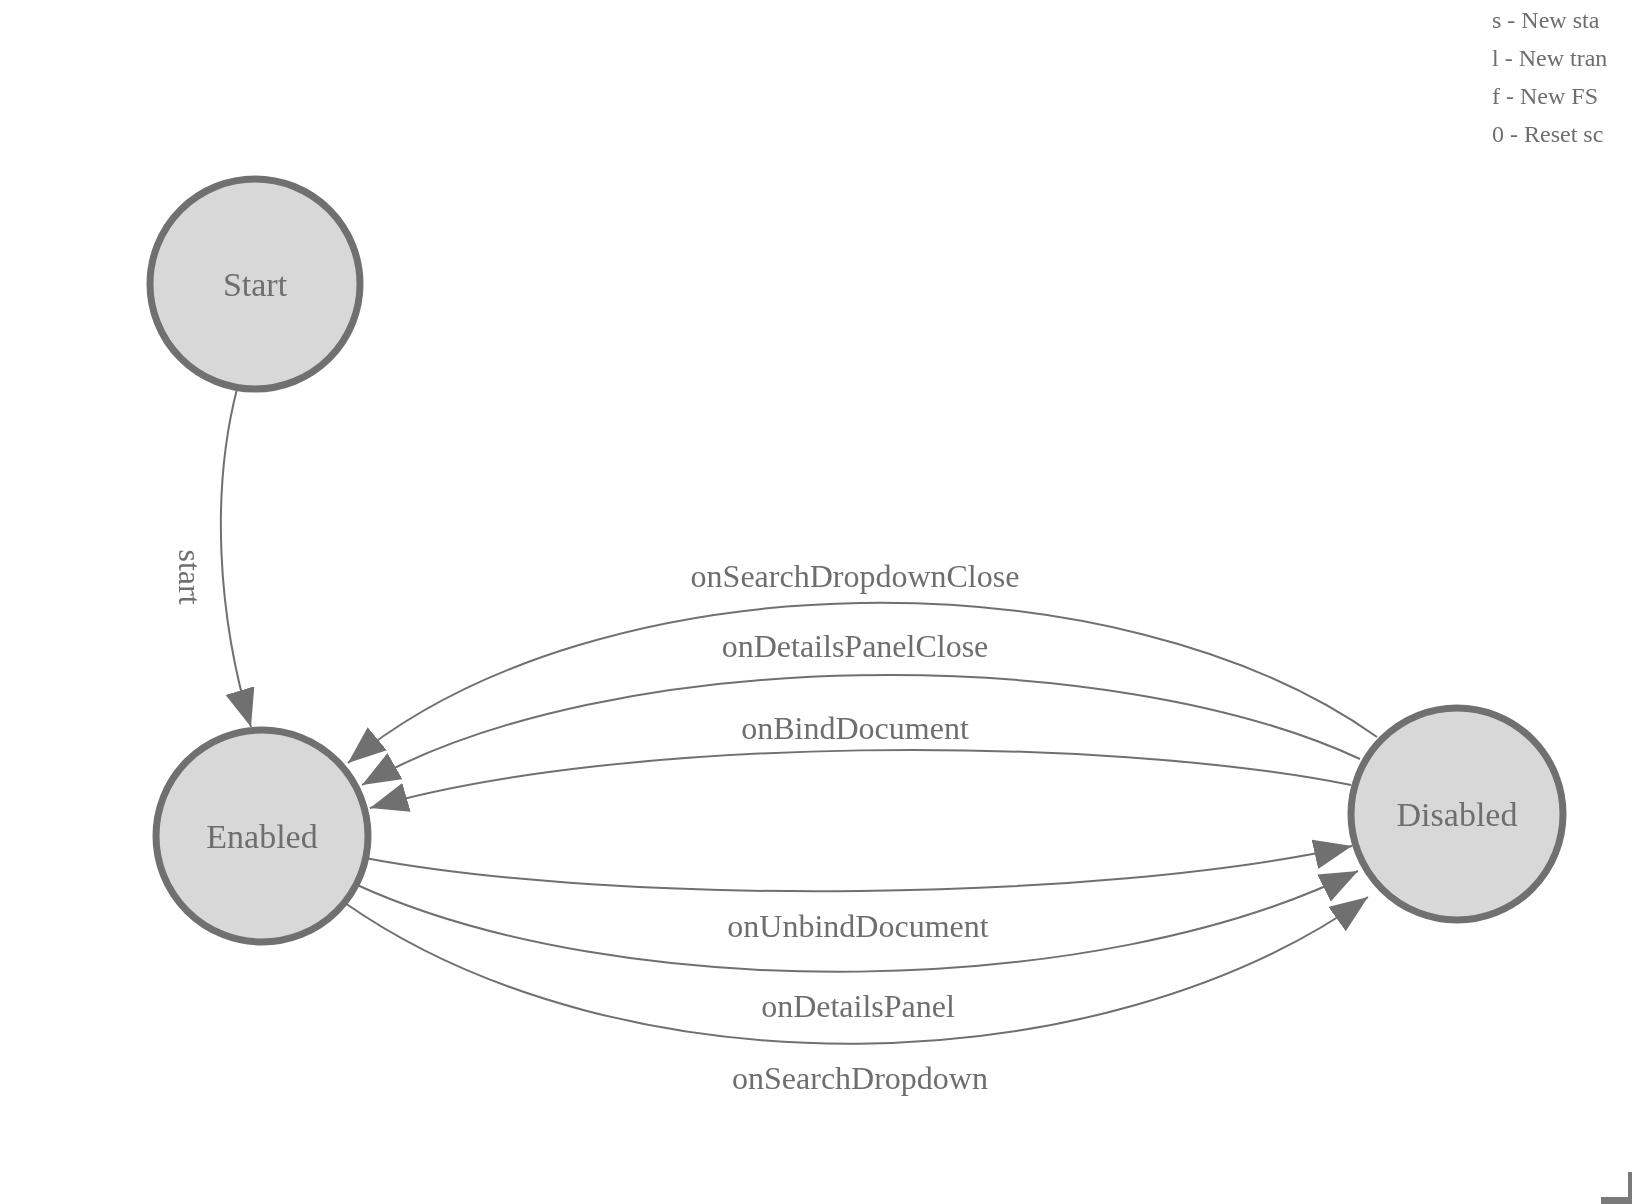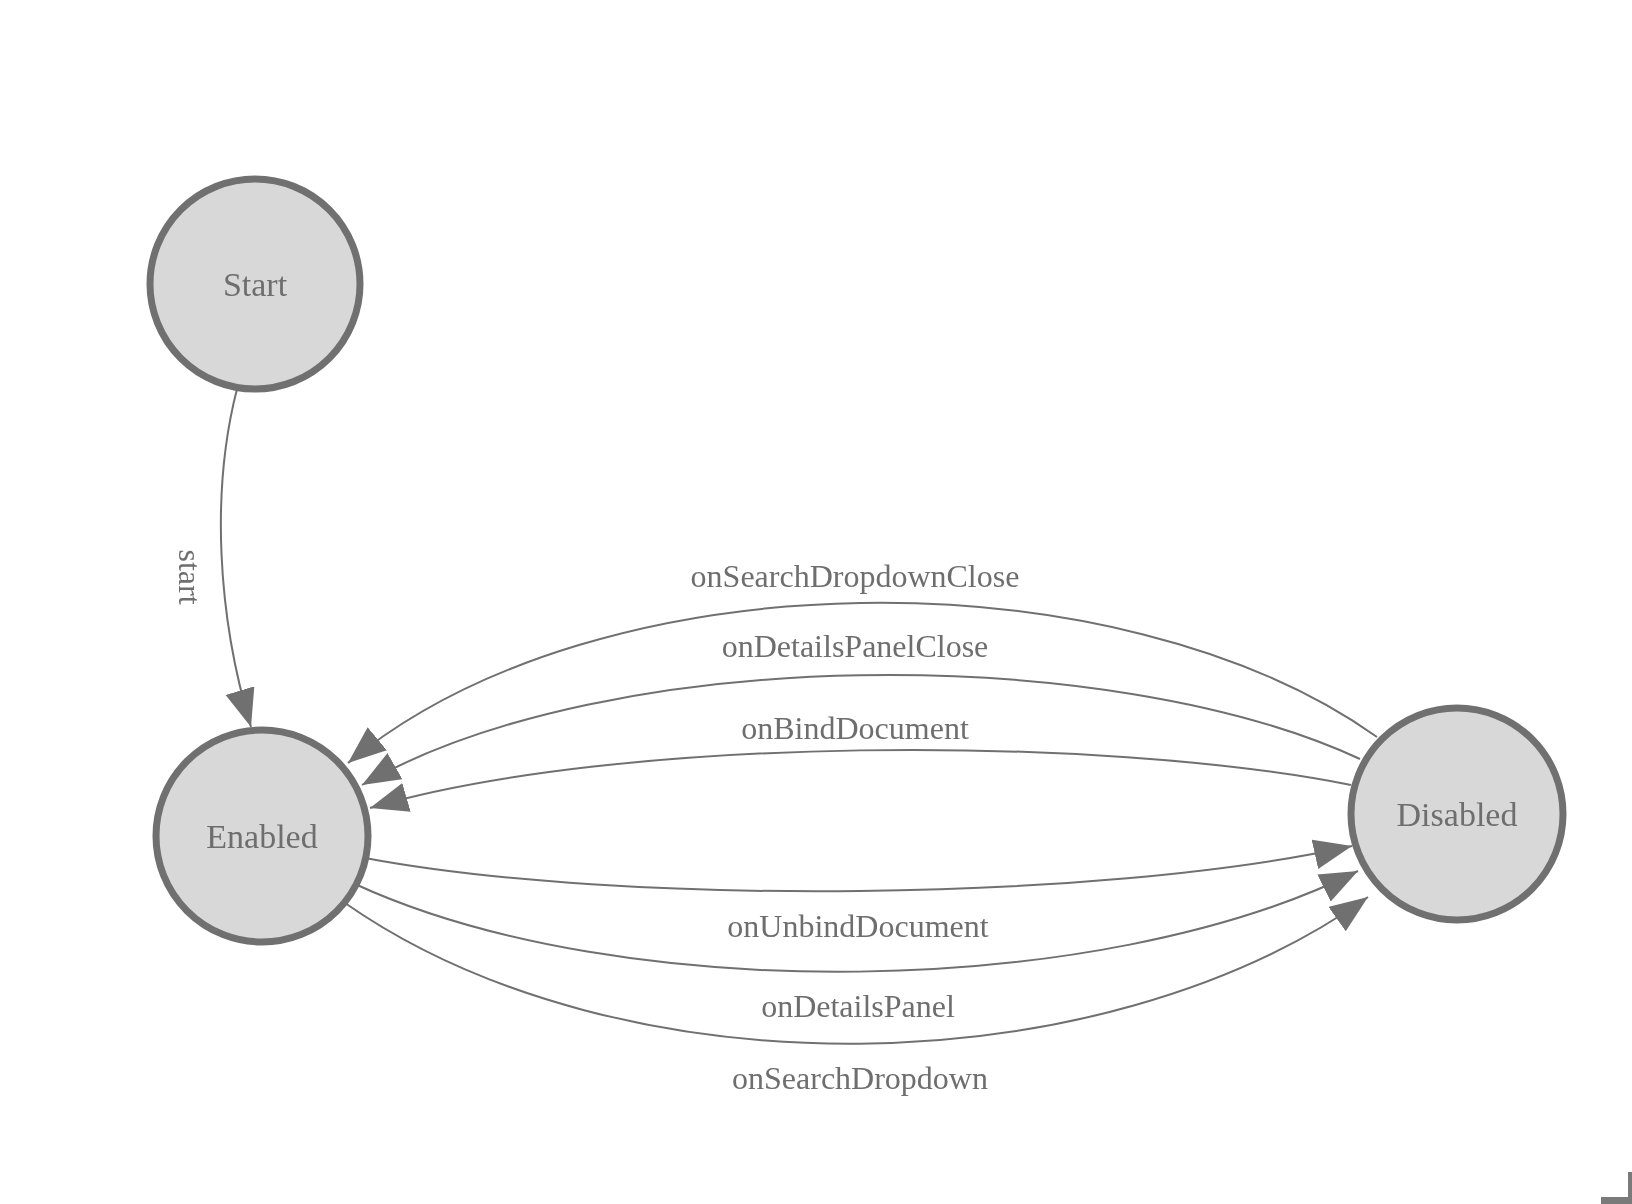--- a/index.html
+++ b/index.html
@@ -77,16 +77,22 @@
       <circle class="state-circle" cx="262" cy="836" r="106"></circle>
       <text class="node-label" x="262" y="836" text-anchor="middle" dominant-baseline="central">Enabled</text>
     </g>
 
     <g>
       <circle class="state-circle" cx="1457" cy="814" r="106"></circle>
       <text class="node-label" x="1457" y="814" text-anchor="middle" dominant-baseline="central">Disabled</text>
     </g>
   </svg>
 
+  <div id="legend">
+    <div>s - New sta</div>
+    <div>l - New tran</div>
+    <div>f - New FS</div>
+    <div>0 - Reset sc</div>
+  </div>
 
   <div id="corner-v" class="corner-mark"></div>
   <div id="corner-h" class="corner-mark"></div>
 </div>
 
 </body></html>

